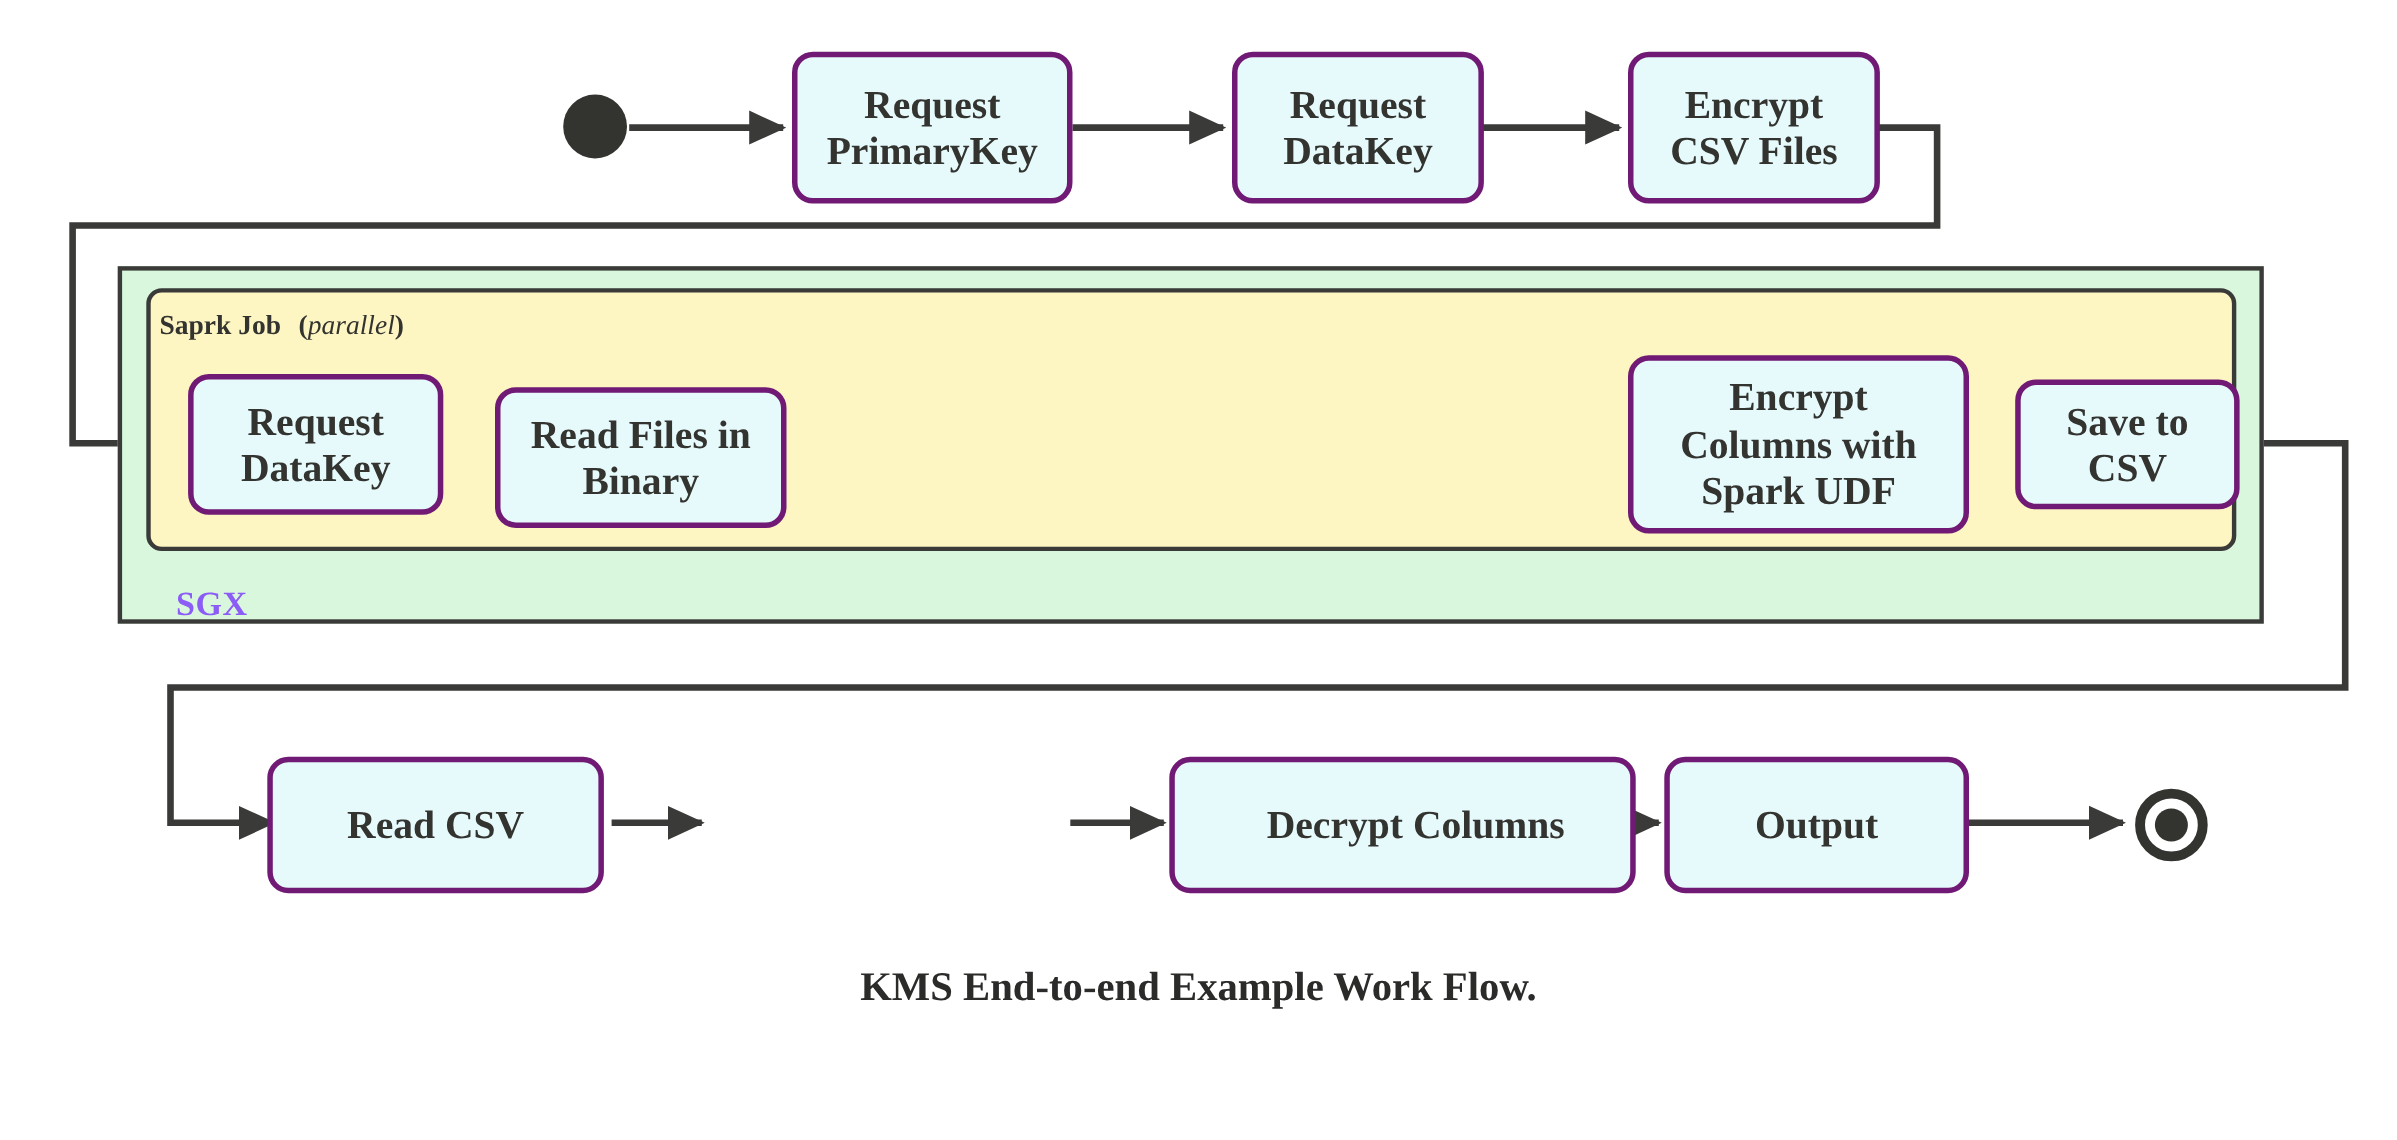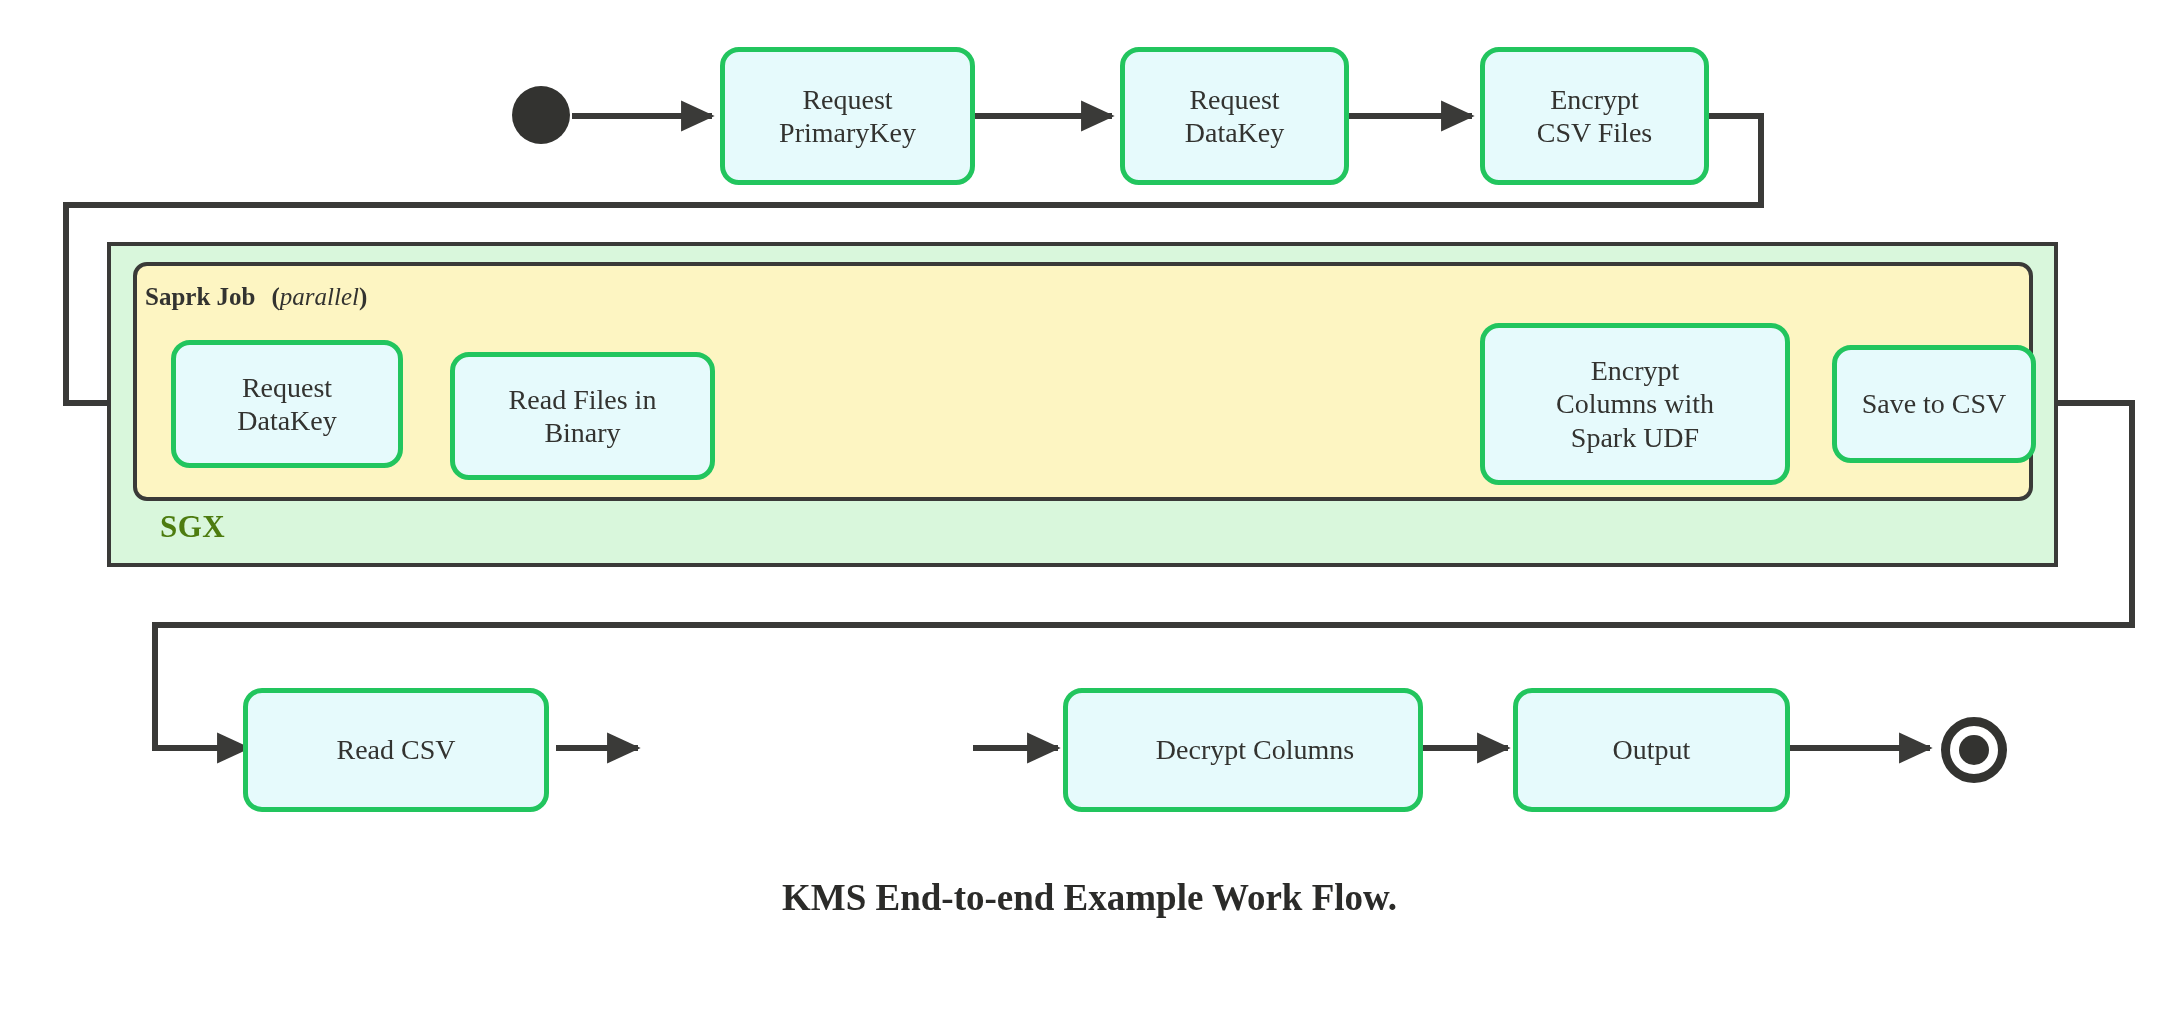--- a/index.html
+++ b/index.html
@@ -33,24 +33,24 @@
     width: 1951px;
     height: 325px;
     background: #d9f7dc;
     border: 4px solid #3a3a38;
     box-sizing: border-box;
     z-index: 1;
   }
   .sgx-label {
     position: absolute;
     left: 160px;
-    top: 509px;
+    top: 531px;
     font-size: 31px;
     font-weight: bold;
-    color: #4d7c0f;
+    color: #8b5cf6;
     letter-spacing: 0.5px;
     z-index: 3;
     white-space: nowrap;
   }
   .spark-box {
     position: absolute;
     left: 133px;
     top: 262px;
     width: 1900px;
     height: 239px;
@@ -75,30 +75,30 @@
     font-style: normal;
   }
   .spark-label .ital {
     font-style: italic;
     font-weight: normal;
   }
   
   .node {
     position: absolute;
     background: #e6fafc;
-    border: 5px solid #22c55e;
+    border: 5px solid #701a75;
     border-radius: 19px;
     box-sizing: border-box;
     display: flex;
     align-items: center;
     justify-content: center;
     text-align: center;
     color: #333330;
-    font-weight: normal;
-    font-size: 28px;
+    font-weight: bold;
+    font-size: 36px;
     line-height: 1.18;
     z-index: 6;
     padding: 2px 6px;
   }
   .node span { display: block; }
   
   .start-node {
     position: absolute;
     left: 512px;
     top: 86px;
@@ -240,21 +240,21 @@
     </div>
   </div>
 
   <div class="node" style="left:243px; top:688px; width:306px; height:124px;">
     <div>
       <span>Read CSV</span>
     </div>
   </div>
 
 
-  <div class="node" style="left:1063px; top:688px; width:360px; height:124px;padding-left:30px;">
+  <div class="node" style="left:1063px; top:688px; width:424px; height:124px;padding-left:30px;">
     <div>
       <span>Decrypt Columns</span>
     </div>
   </div>
 
   <div class="node" style="left:1513px; top:688px; width:277px; height:124px;">
     <div>
       <span>Output</span>
     </div>
   </div>

